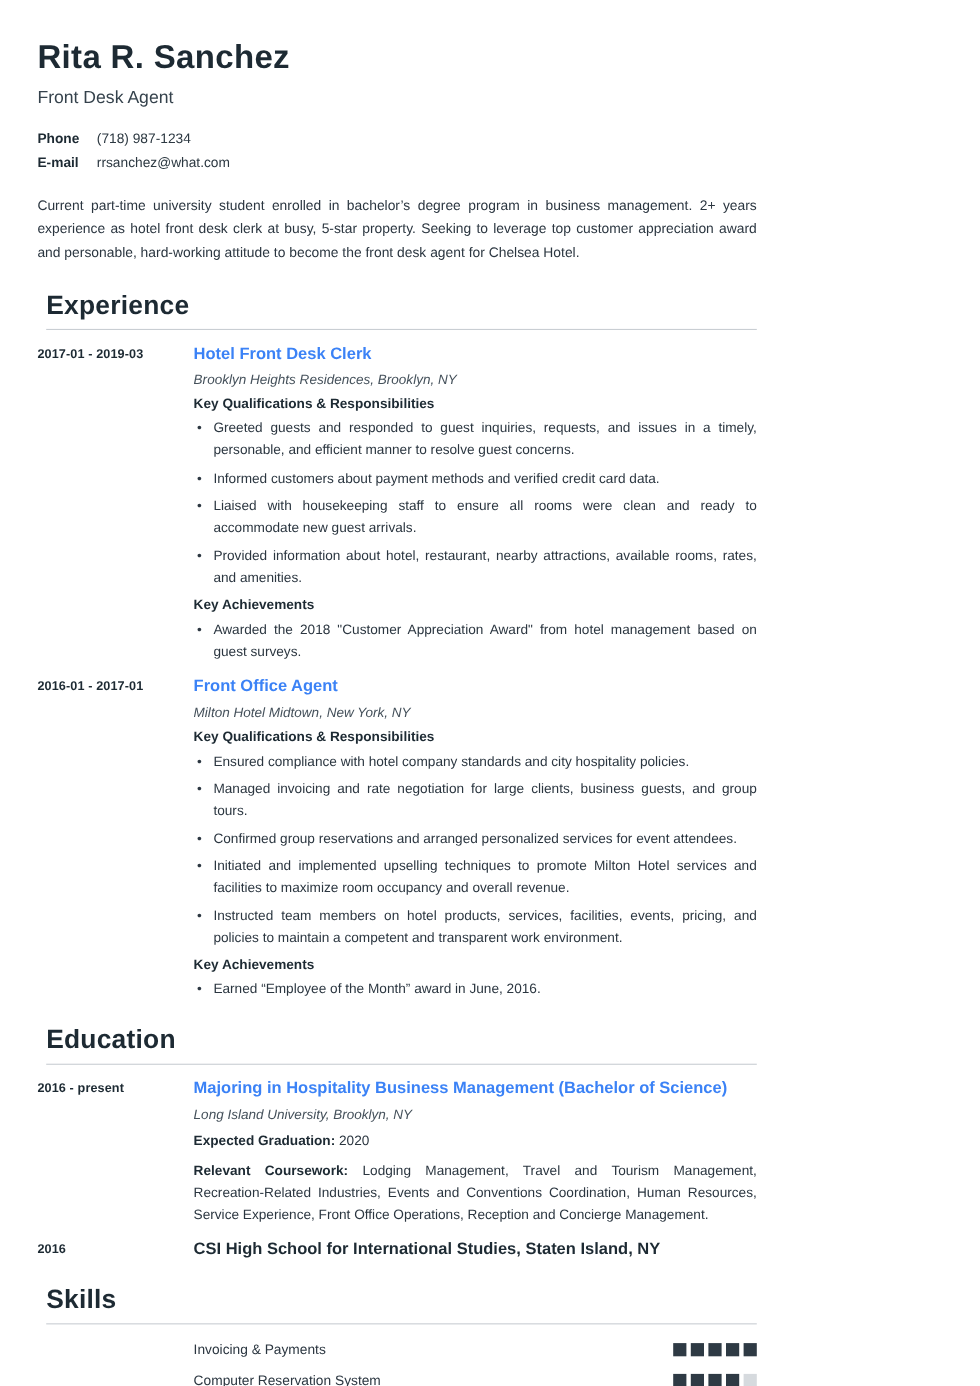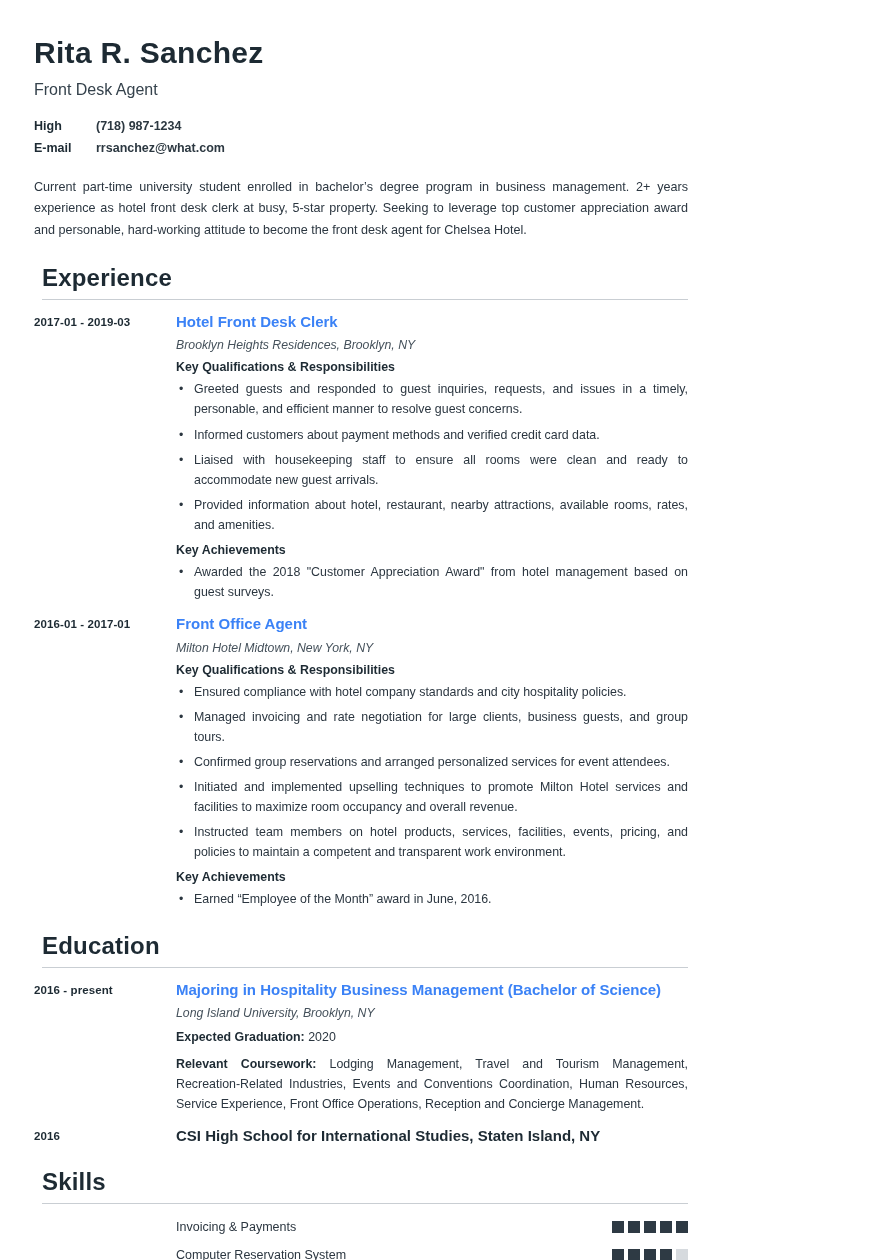--- a/index.html
+++ b/index.html
@@ -48,22 +48,21 @@
   }
   .contact-label {
     font-weight: bold;
     color: #1d2a33;
     min-width: 46px;
     font-size: 12.5px;
   }
   .contact-value {
     color: #2c3841;
     font-size: 12.5px;
-    margin-left: 16px;
-    font-weight: bold;
+    margin-left: 8px;
   }
 
   
   .summary {
     margin-top: 22px;
     font-size: 12.6px;
     line-height: 1.73;
     text-align: justify;
     color: #2b3640;
   }
@@ -196,21 +195,21 @@
 <body>
 
 <div class="page">
 
   <div>
     <h1 class="name">Rita R. Sanchez</h1>
     <div class="job-title">Front Desk Agent</div>
 
     <div class="contacts">
       <div class="contact-row">
-        <span class="contact-label">High</span>
+        <span class="contact-label">Phone</span>
         <span class="contact-value">(718) 987-1234</span>
       </div>
       <div class="contact-row">
         <span class="contact-label">E-mail</span>
         <span class="contact-value">rrsanchez@what.com</span>
       </div>
     </div>
   </div>
 
   <div class="summary">Current part-time university student enrolled in bachelor’s degree program in business management. 2+ years experience as hotel front desk clerk at busy, 5-star property. Seeking to leverage top customer appreciation award and personable, hard-working attitude to become the front desk agent for Chelsea Hotel.</div>

